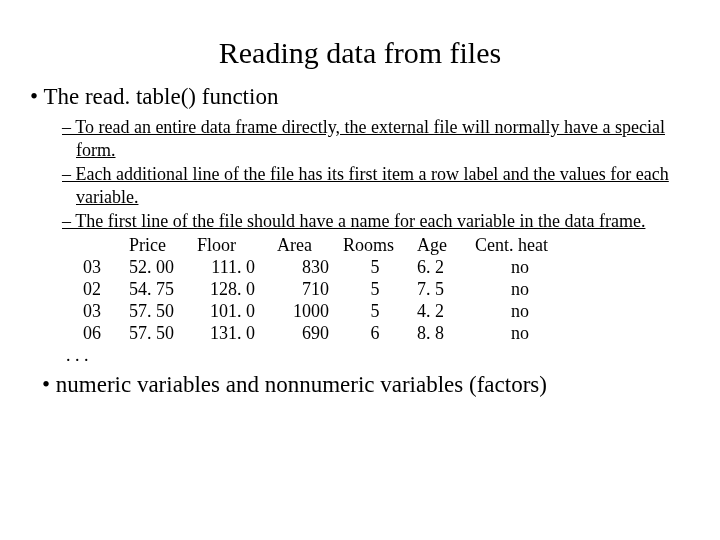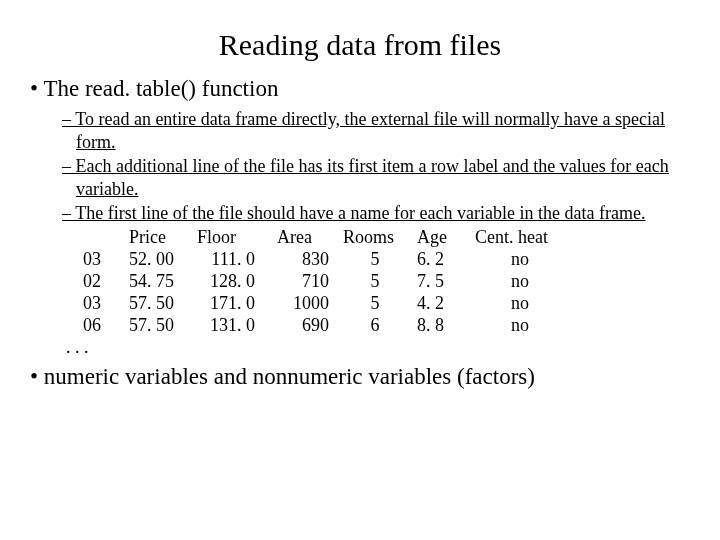--- a/index.html
+++ b/index.html
@@ -13,21 +13,21 @@
   }
   .slide {
     box-sizing: border-box;
     width: 720px;
     height: 540px;
     padding: 24px 28px 0 28px;
   }
   .title {
     text-align: center;
     font-size: 30px;
-    margin: 4px 0 14px 0;
+    margin: 12px 0 14px 0;
     font-weight: normal;
   }
   .bullet-l1 {
     font-size: 23px;
     margin: 0 0 6px 2px;
   }
   .subs {
     font-size: 18px;
     line-height: 1.25;
     margin-left: 34px;
@@ -55,21 +55,21 @@
   .c-price { width: 58px; text-align: left; }
   .c-floor { width: 58px; text-align: right; padding-right: 22px;}
   .c-area  { width: 52px; text-align: right; padding-right: 14px;}
   .c-rooms { width: 64px; text-align: center; }
   .c-age   { width: 48px; text-align: left; }
   .c-cent  { width: 90px; text-align: center; }
   .hdr td { padding-bottom: 1px; }
   .dots { margin-left: 38px; font-size: 18px; }
   .bullet-l1b {
     font-size: 23px;
-    margin: 6px 0 0 2px;
+    margin: 6px 0 0 14px;
   }
 </style>
 </head>
 <body>
 
 <div class="slide">
 
   <div class="title">Reading data from files</div>
 
   <div class="bullet-l1">• The read. table() function</div>
@@ -106,21 +106,21 @@
         <td class="c-price">54. 75</td>
         <td class="c-floor">128. 0</td>
         <td class="c-area">710</td>
         <td class="c-rooms">5</td>
         <td class="c-age">7. 5</td>
         <td class="c-cent">no</td>
       </tr>
       <tr>
         <td class="c-lab">03</td>
         <td class="c-price">57. 50</td>
-        <td class="c-floor">171. 0</td>
+        <td class="c-floor">101. 0</td>
         <td class="c-area">1000</td>
         <td class="c-rooms">5</td>
         <td class="c-age">4. 2</td>
         <td class="c-cent">no</td>
       </tr>
       <tr>
         <td class="c-lab">06</td>
         <td class="c-price">57. 50</td>
         <td class="c-floor">131. 0</td>
         <td class="c-area">690</td>

